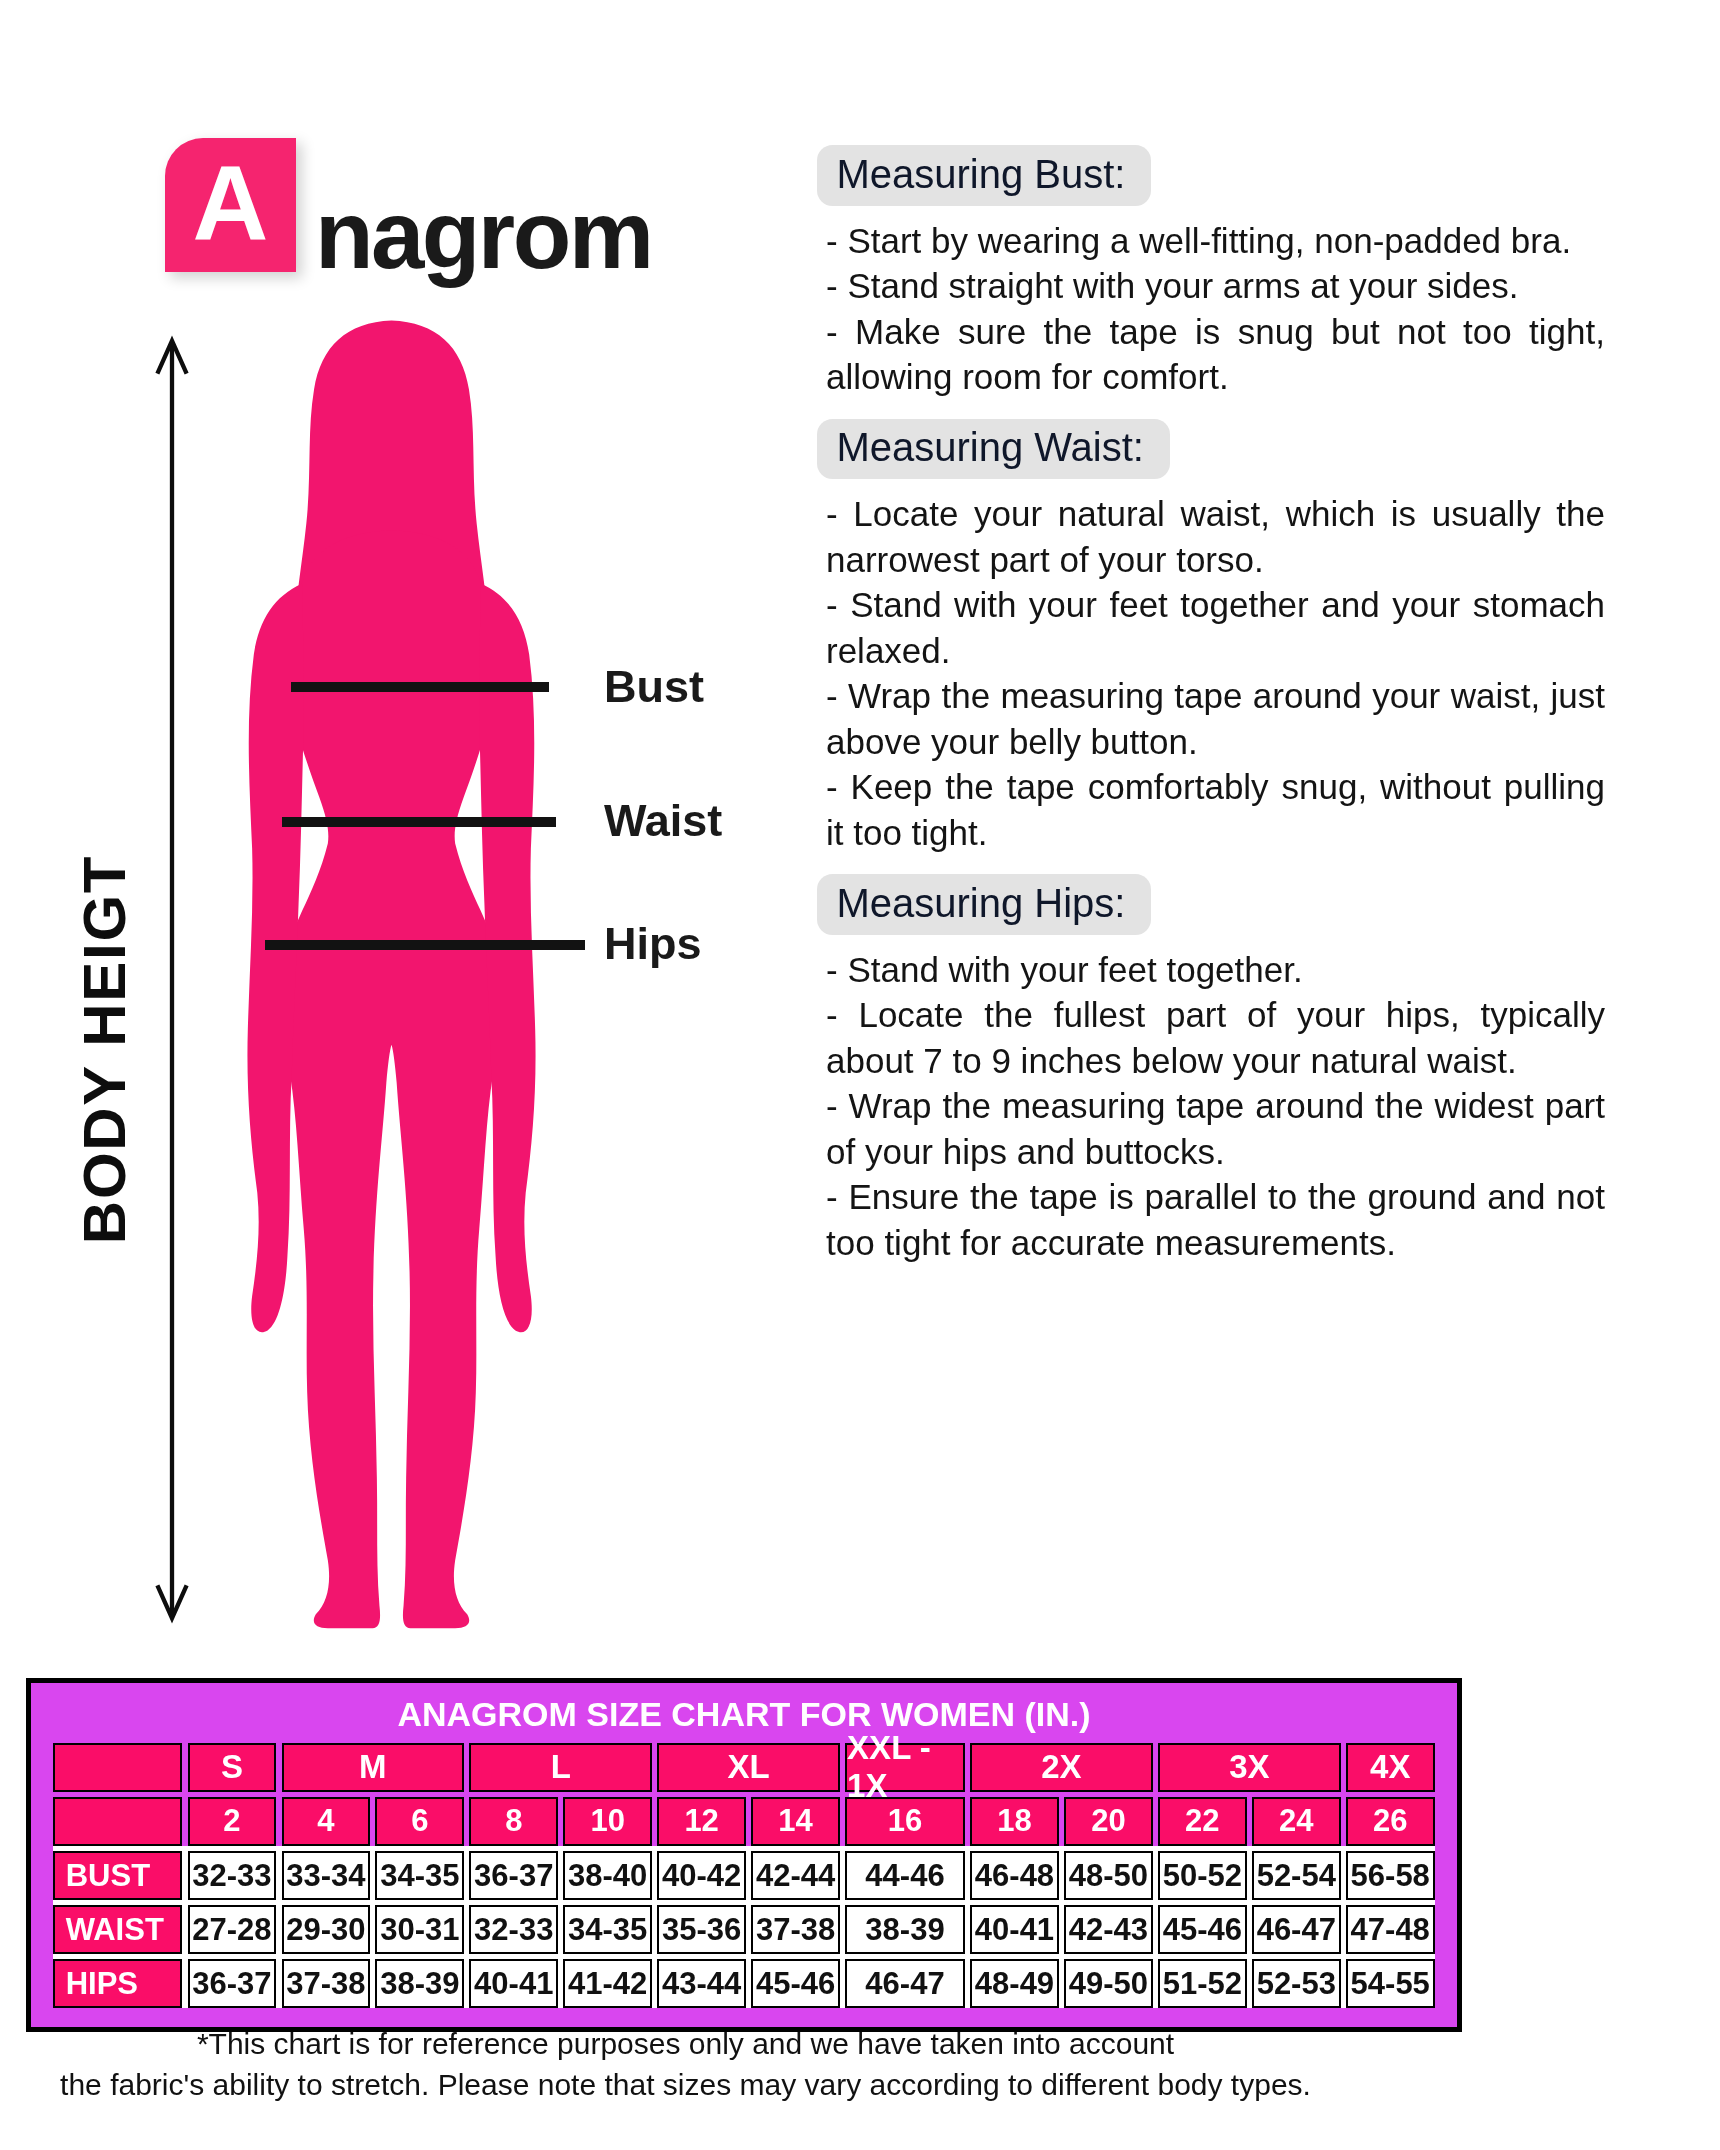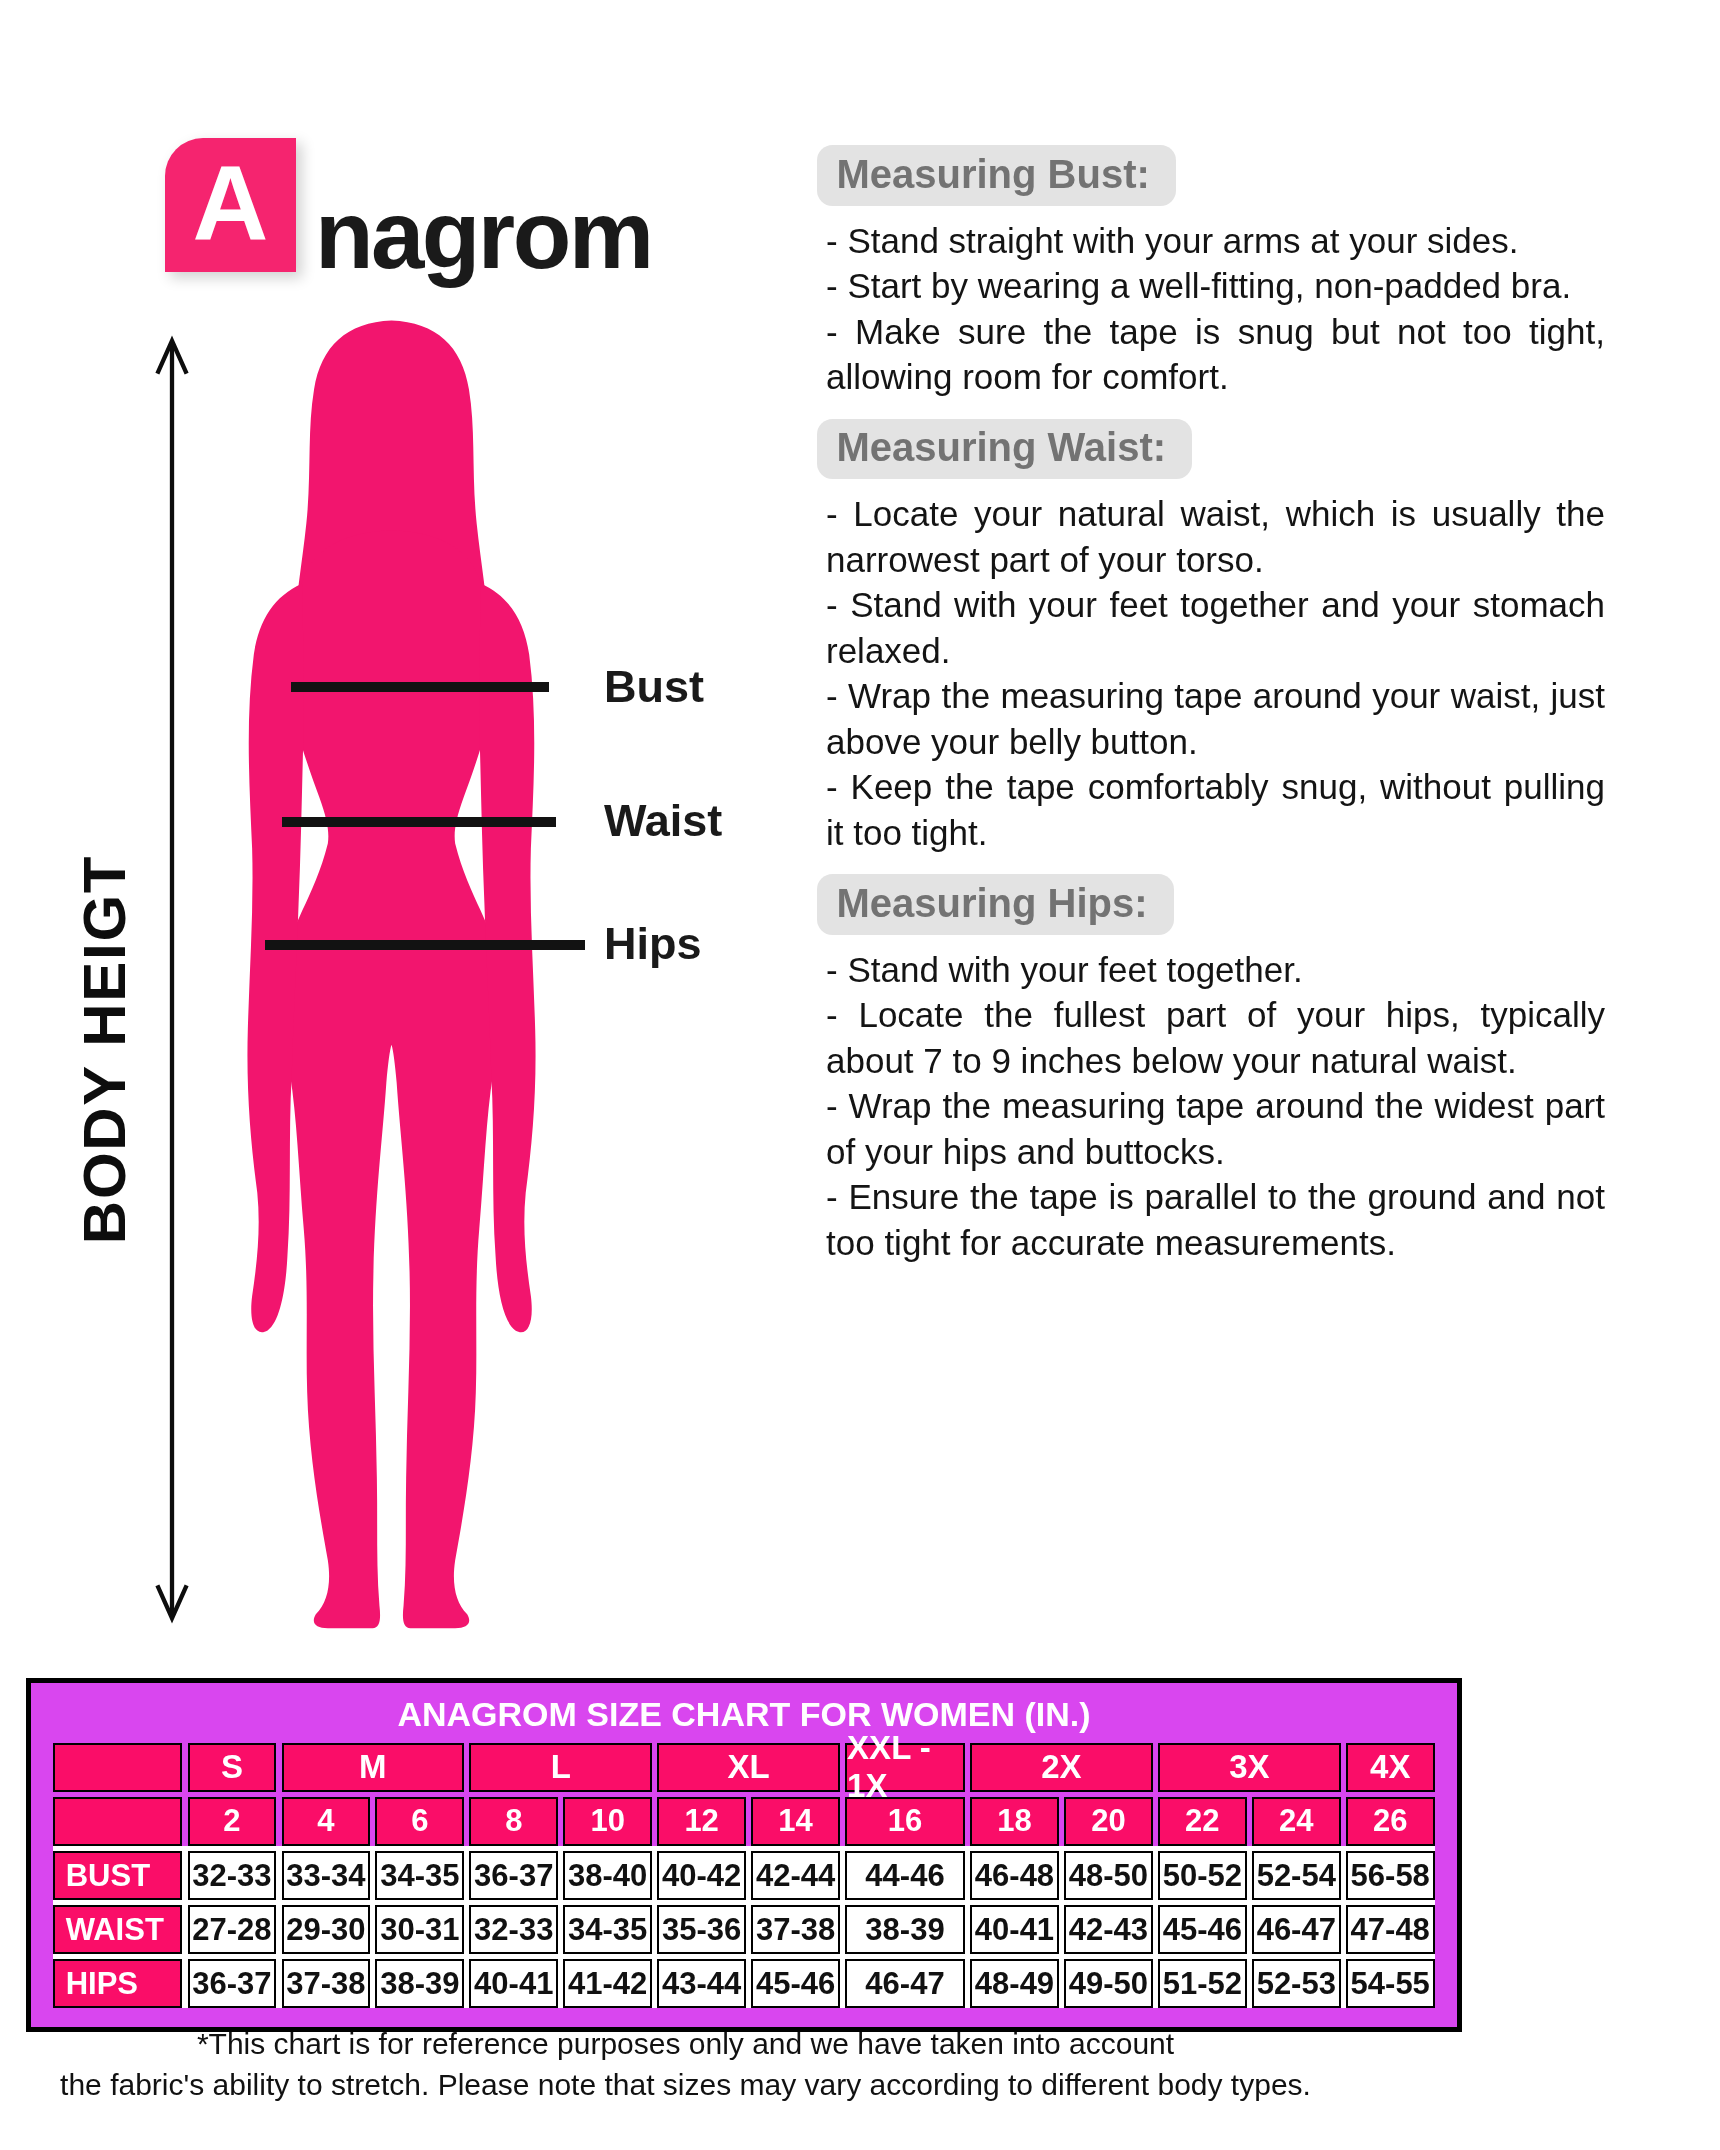--- a/index.html
+++ b/index.html
@@ -21,21 +21,21 @@
   #height-label-wrap span{transform:rotate(-90deg);white-space:nowrap;font-size:60px;
                           font-weight:bold;letter-spacing:1.7px;color:#0d0d0d;}
   #height-arrow{position:absolute;left:153px;top:334px;}
   #figure-svg{position:absolute;left:202px;top:317px;}
   .measure-line{position:absolute;height:9.5px;background:#121212;}
   .measure-label{position:absolute;left:604px;font-size:45px;font-weight:bold;color:#1a1a1a;line-height:1;}
 
   
   #guide{position:absolute;left:826px;top:126px;width:779px;}
   #guide h1{margin:0 0 15.5px 0;font-size:72px;font-weight:800;color:#f5126b;letter-spacing:-1.7px;line-height:1;}
-  .pill{display:inline-block;background:#e3e3e3;color:#737373;font-size:40px;font-weight:bold;
+  .pill{display:inline-block;background:#e3e3e3;color:#0f172a;font-size:40px;font-weight:normal;
         padding:8.6px 26px 12px 19px;border-radius:15.5px;margin:19px 12px 12px -8.6px;line-height:1;}
   .bullets{font-size:35px;line-height:1.3;color:#141414;text-align:justify;margin:0;}
   .bullets p{margin:0;}
 
   
   #chart-panel{position:absolute;left:26px;top:1678px;width:1436px;box-sizing:border-box;
                background:#d946ef;border:5.2px solid #000;padding:5.2px 22.4px 19px 22.4px;}
   #chart-title{text-align:center;color:#fff;font-weight:bold;font-size:34px;padding:6.9px 0 8.6px 0;}
   .tbl{display:grid;grid-template-columns:129px 1fr 1fr 1fr 1fr 1fr 1fr 1fr 1.35fr 1fr 1fr 1fr 1fr 1fr;
        column-gap:5.2px;row-gap:5.2px;}
@@ -109,22 +109,22 @@
       <div class="measure-label" style="top: 664px;">Bust</div>
       <div class="measure-line" style="left: 282px; top: 817px; width: 274px;"></div>
       <div class="measure-label" style="top: 798px;">Waist</div>
       <div class="measure-line" style="left: 265px; top: 940px; width: 320px;"></div>
       <div class="measure-label" style="top: 921px;">Hips</div>
     </div>
 
   <div id="guide">
     <div id="guide-sections">
         <div><div class="pill">Measuring Bust:</div><div class="bullets">
+            <p>- Start by wearing a well-fitting, non-padded bra.</p>
             <p>- Stand straight with your arms at your sides.</p>
-            <p>- Start by wearing a well-fitting, non-padded bra.</p>
             <p>- Make sure the tape is snug but not too tight, allowing room for comfort.</p>
           </div></div>
         <div><div class="pill">Measuring Waist:</div><div class="bullets">
             <p>- Locate your natural waist, which is usually the narrowest part of your torso.</p>
             <p>- Stand with your feet together and your stomach relaxed.</p>
             <p>- Wrap the measuring tape around your waist, just above your belly button.</p>
             <p>- Keep the tape comfortably snug, without pulling it too tight.</p>
           </div></div>
         <div><div class="pill">Measuring Hips:</div><div class="bullets">
             <p>- Stand with your feet together.</p>

